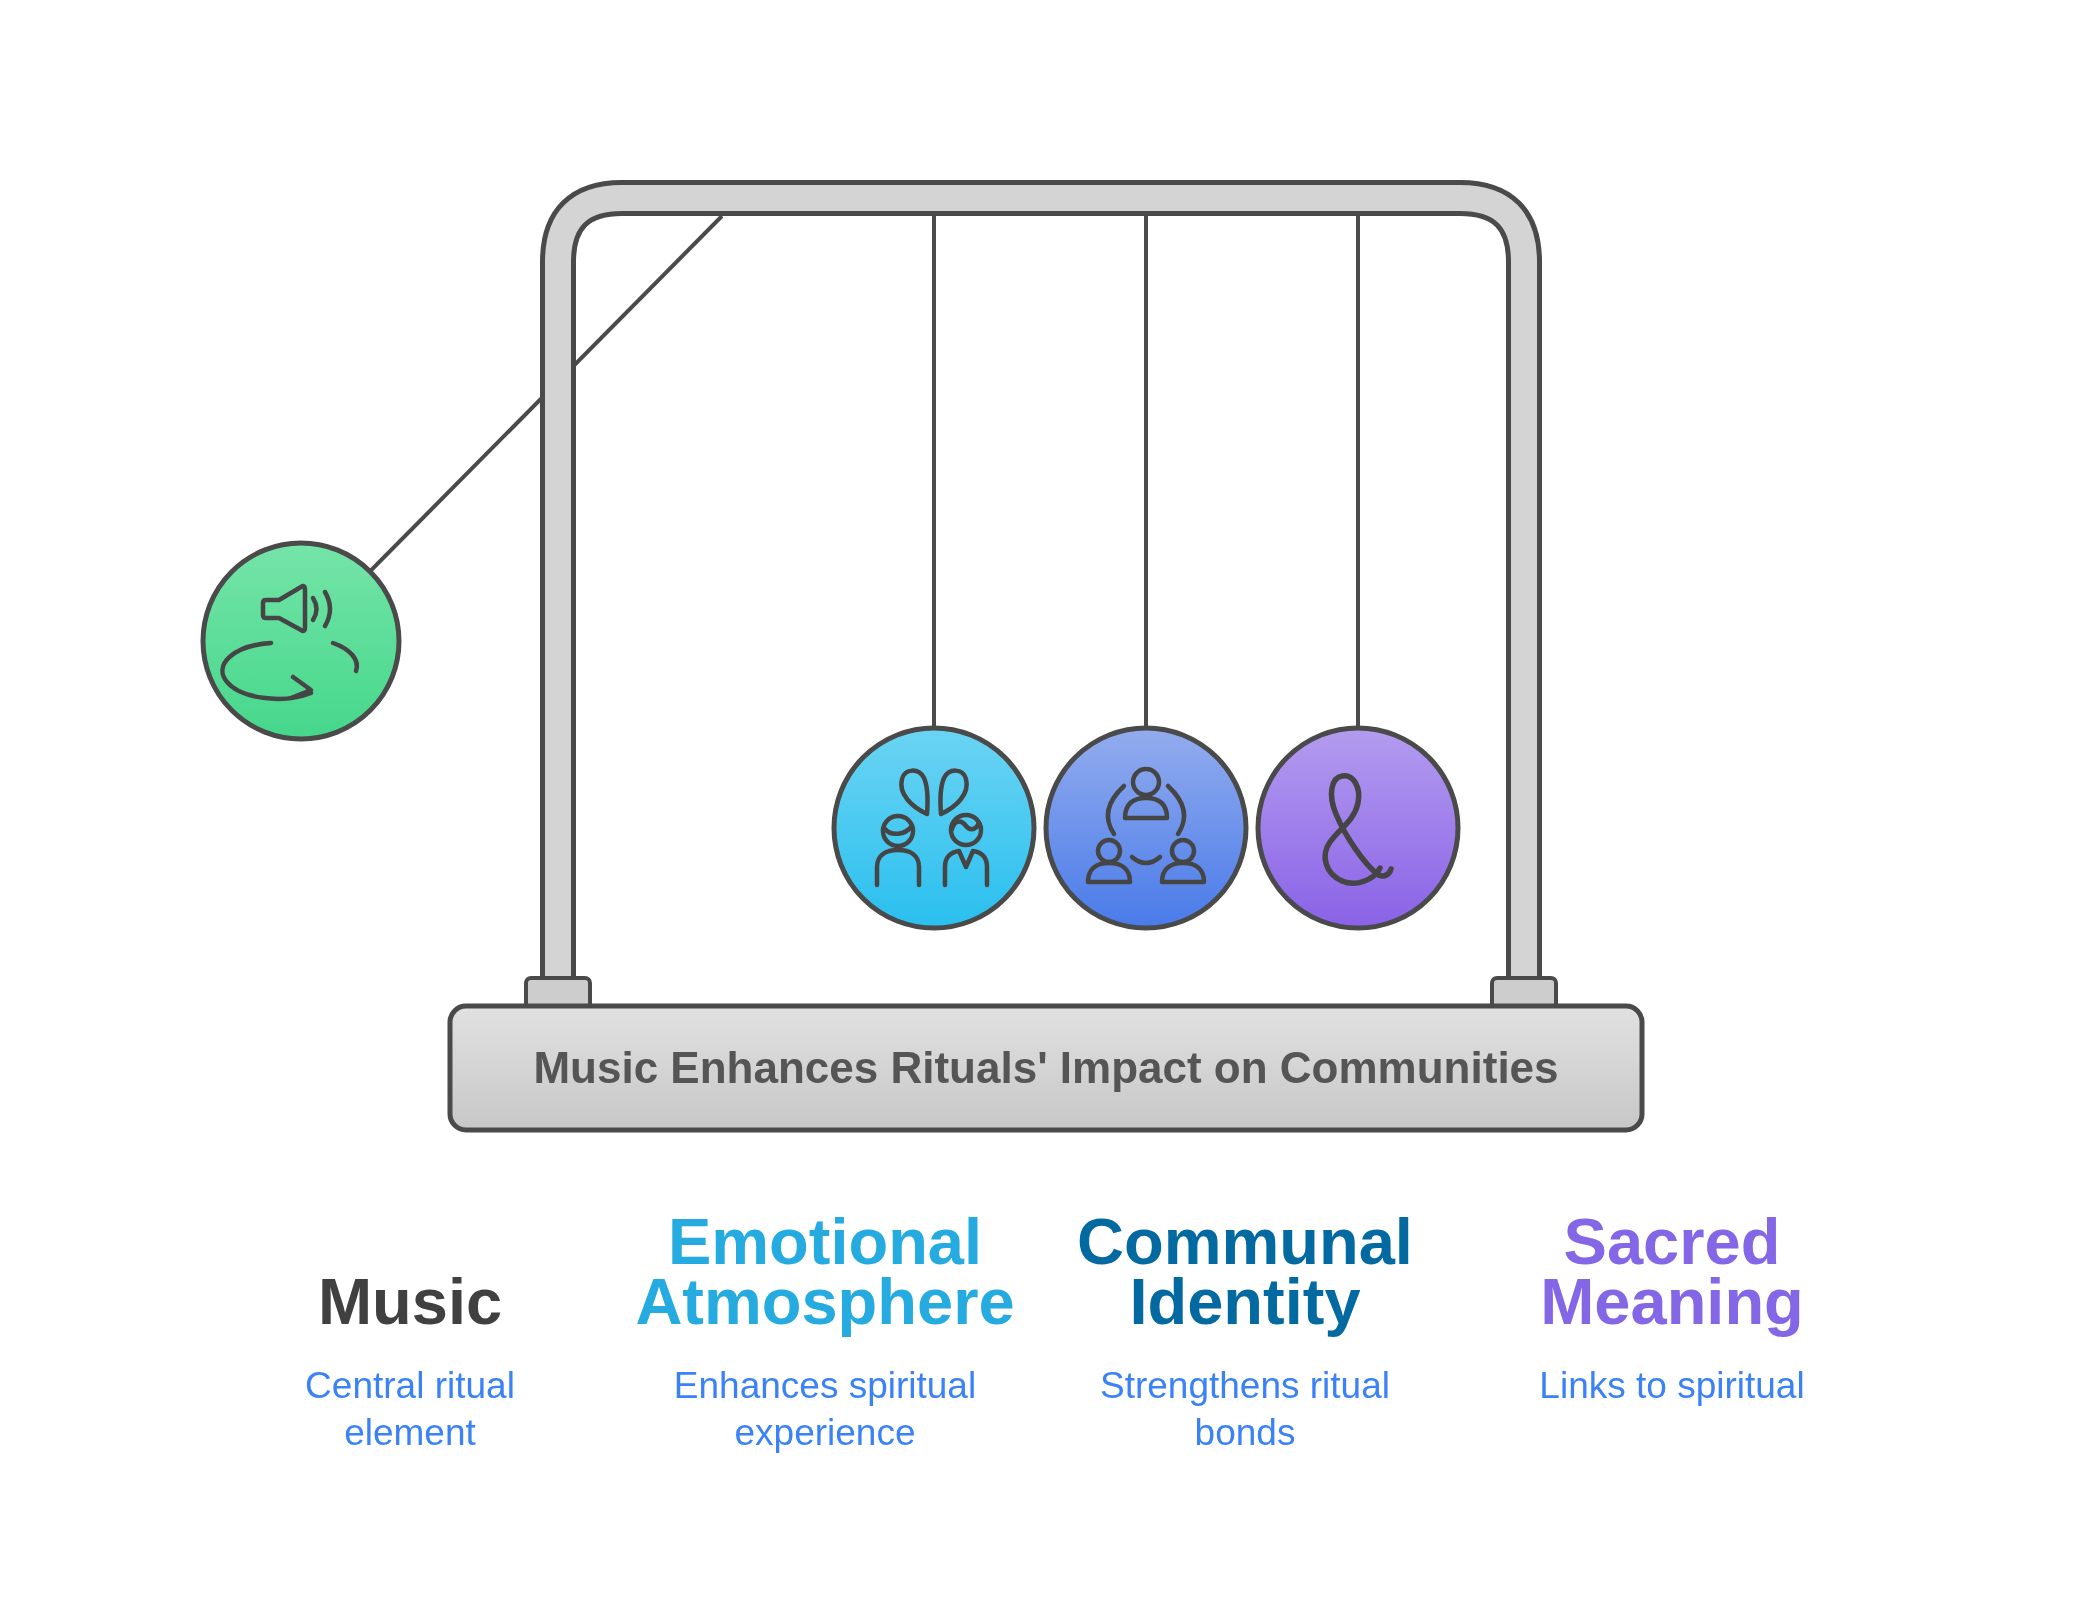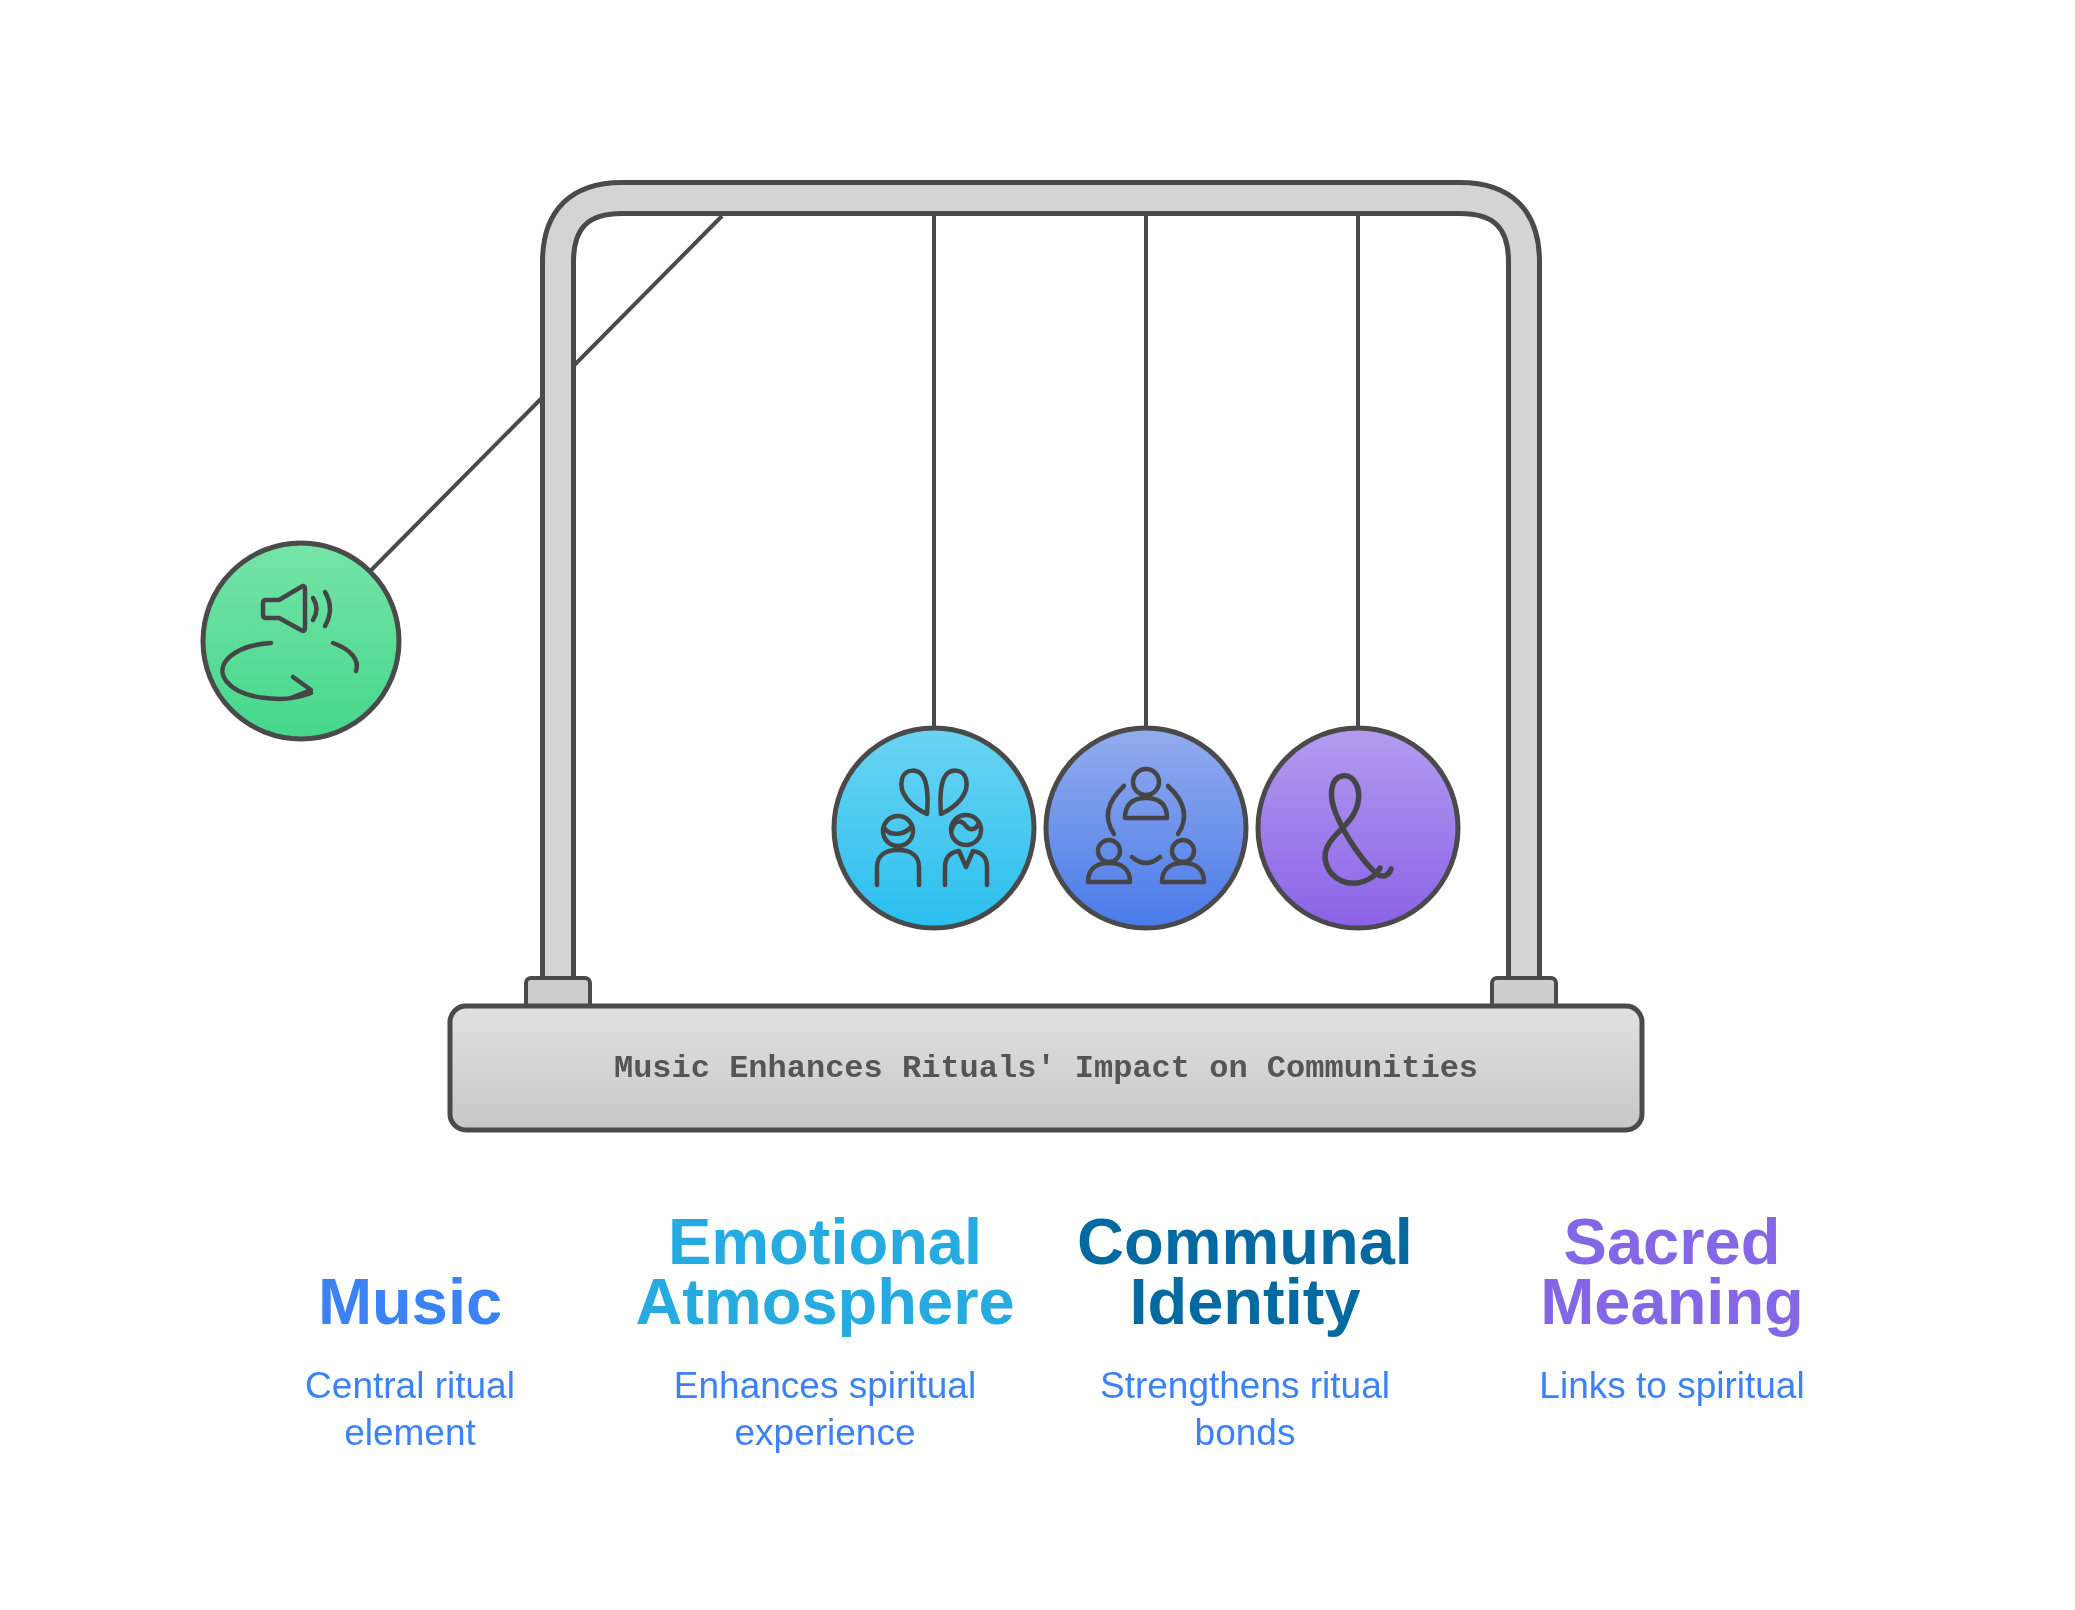--- a/index.html
+++ b/index.html
@@ -2,21 +2,21 @@
 <html><head>
 <meta charset="utf-8">
 <style>
   html,body{margin:0;padding:0;}
   body{background:#ffffff;font-family:"Liberation Sans", sans-serif;}
   .stage{position:relative;width:2075px;height:1610px;background:#ffffff;overflow:hidden;}
   .cradle-svg{position:absolute;left:0;top:0;}
   .base-title{
     position:absolute;left:450px;top:1006px;width:1192px;height:124px;
     display:flex;align-items:center;justify-content:center;
-    font-size:32px;font-weight:bold;color:#555555;letter-spacing:0px;font-family:Liberation Mono, monospace;
+    font-size:44px;font-weight:bold;color:#555555;letter-spacing:0px;
   }
   .col{position:absolute;text-align:center;}
   .col-1{left:190px;top:1212px;width:440px;}
   .col-2{left:605px;top:1212px;width:440px;}
   .col-3{left:1025px;top:1212px;width:440px;}
   .col-4{left:1452px;top:1212px;width:440px;text-align:center;}
   .col-heading{
     height:120px;display:flex;flex-direction:column;justify-content:flex-end;
     font-size:65px;font-weight:bold;line-height:60px;white-space:pre-line;
   }
@@ -118,21 +118,21 @@
       <circle cx="1358" cy="828" r="100" fill="url(#gradBall3)" stroke="#4A4A4A" stroke-width="5"></circle>
       <g transform="translate(1298,768)" fill="none" stroke="#454545" stroke-width="5.5" stroke-linecap="round" stroke-linejoin="round">
         <path d="M82,100 C76,112 58,119 44,113 C28,106 22,88 32,74 C42,60 56,53 60,35 C63,20 56,6 44,8 C33,10 30,27 38,46 C48,70 66,95 79,106 C84,110 91,108 93,101"></path>
       </g>
     </g>
   </svg>
 
   <div class="base-title" style="color: rgb(85, 85, 85);">Music Enhances Rituals' Impact on Communities</div>
 
   <div class="col col-1">
-    <div class="col-heading" style="color: #3b82f6;">Music</div>
+    <div class="col-heading" style="color: #404040;">Music</div>
     <div class="col-body">Central ritual
 element</div>
   </div>
 
   <div class="col col-2">
     <div class="col-heading" style="color: rgb(38, 171, 224);">Emotional
 Atmosphere</div>
     <div class="col-body">Enhances spiritual
 experience</div>
   </div>

